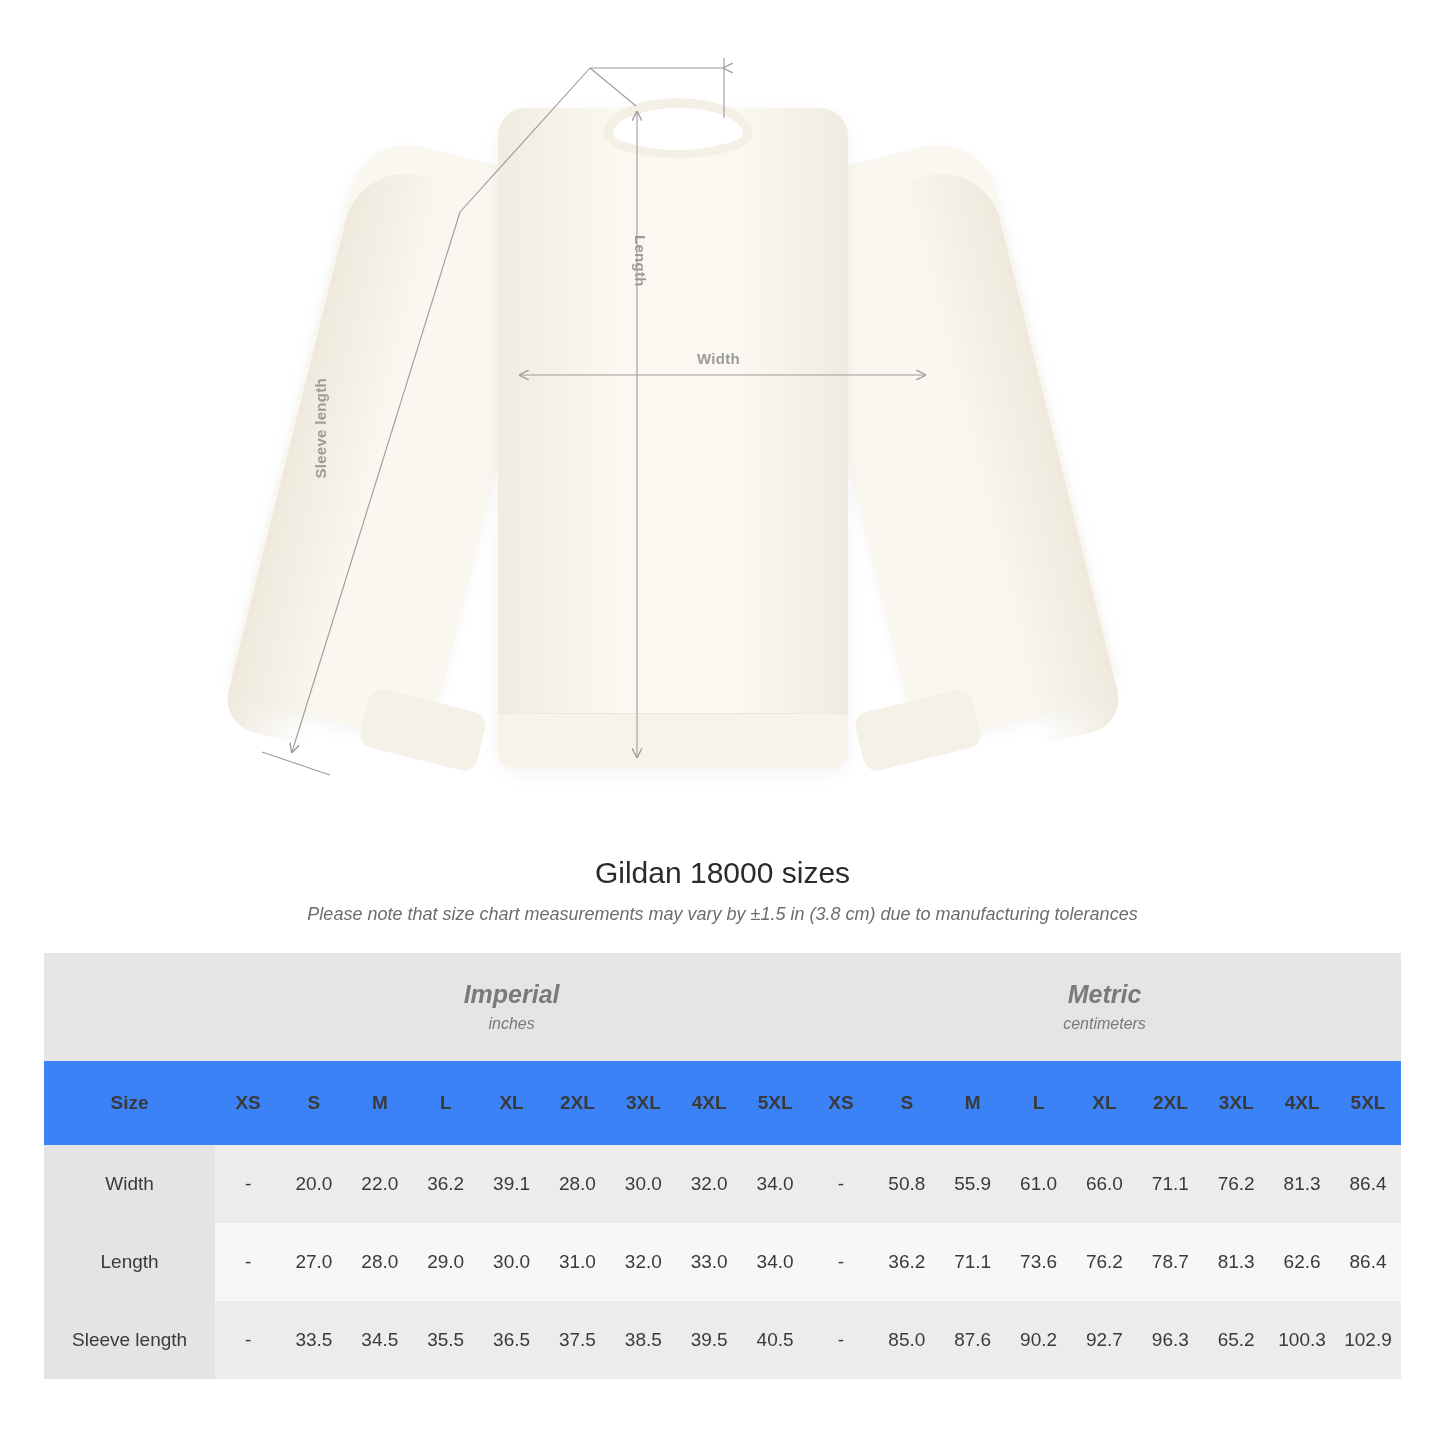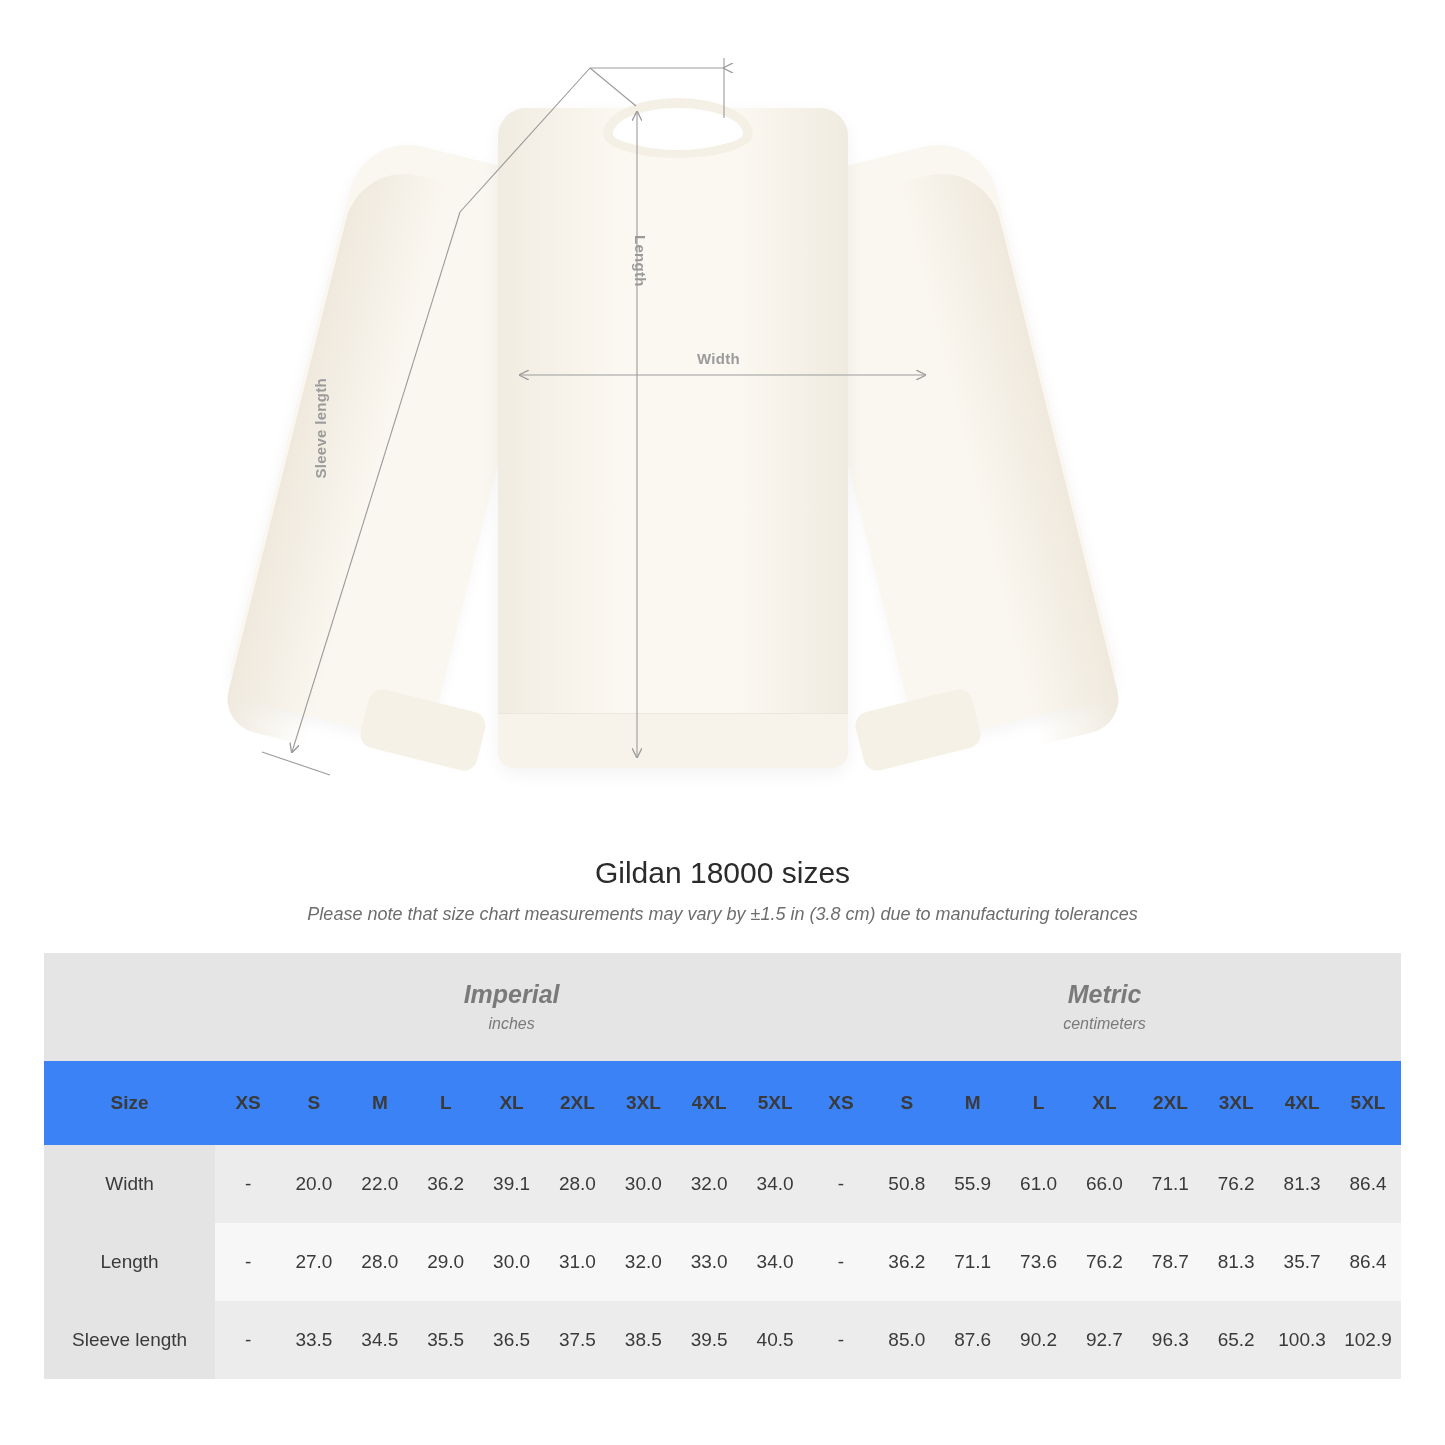--- a/index.html
+++ b/index.html
@@ -379,21 +379,21 @@
         <td>32.0</td>
         <td>33.0</td>
         <td>34.0</td>
         <td>-</td>
         <td>36.2</td>
         <td>71.1</td>
         <td>73.6</td>
         <td>76.2</td>
         <td>78.7</td>
         <td>81.3</td>
-        <td>35.7</td>
+        <td>62.6</td>
         <td>86.4</td>
       </tr>
 
       <tr class="row-even">
         <td class="first-col">Sleeve length</td>
         <td>-</td>
         <td>33.5</td>
         <td>34.5</td>
         <td>35.5</td>
         <td>36.5</td>

